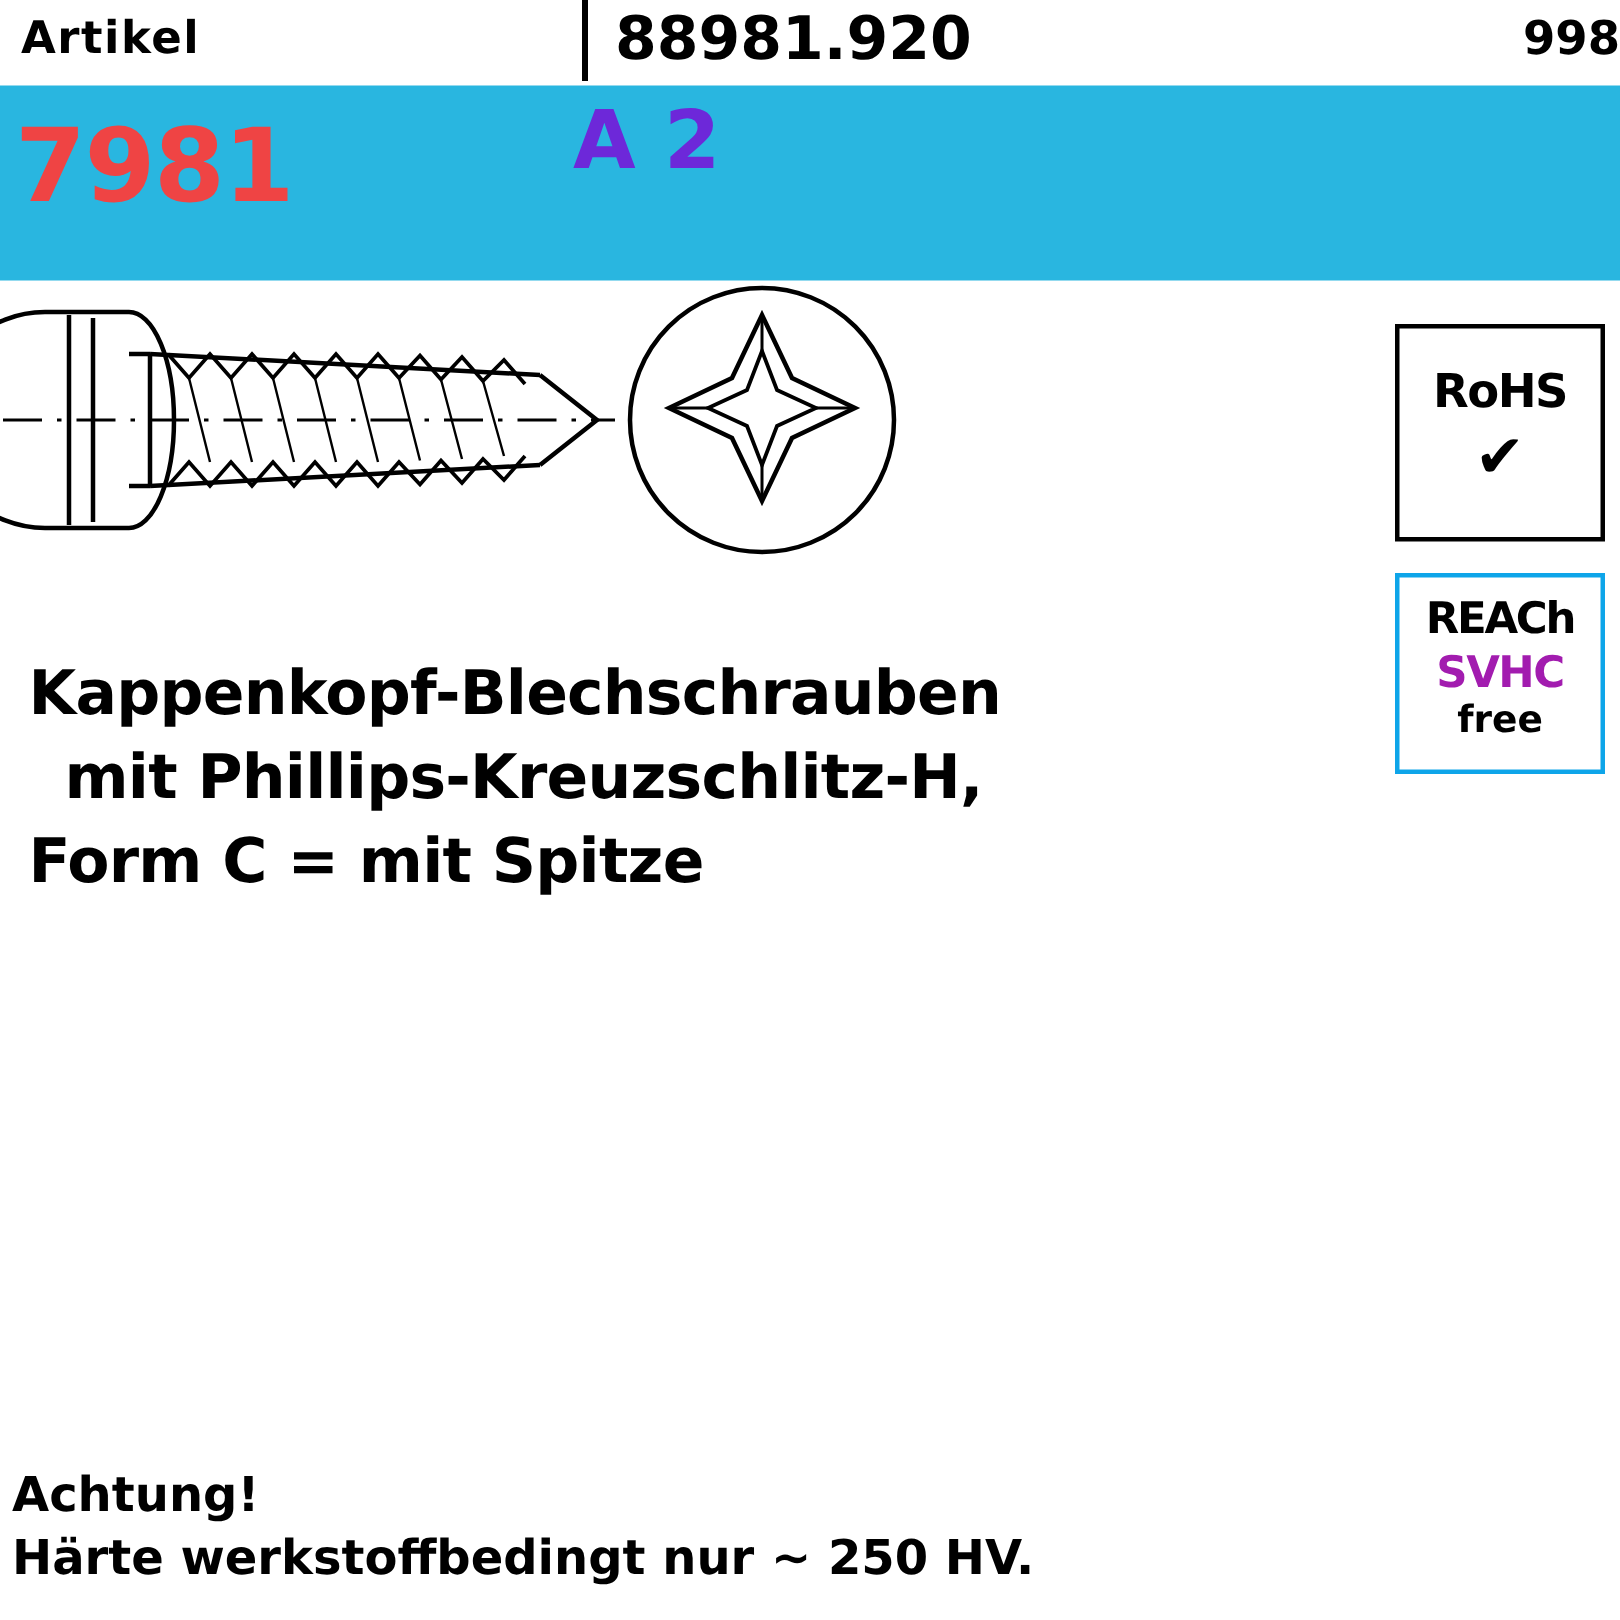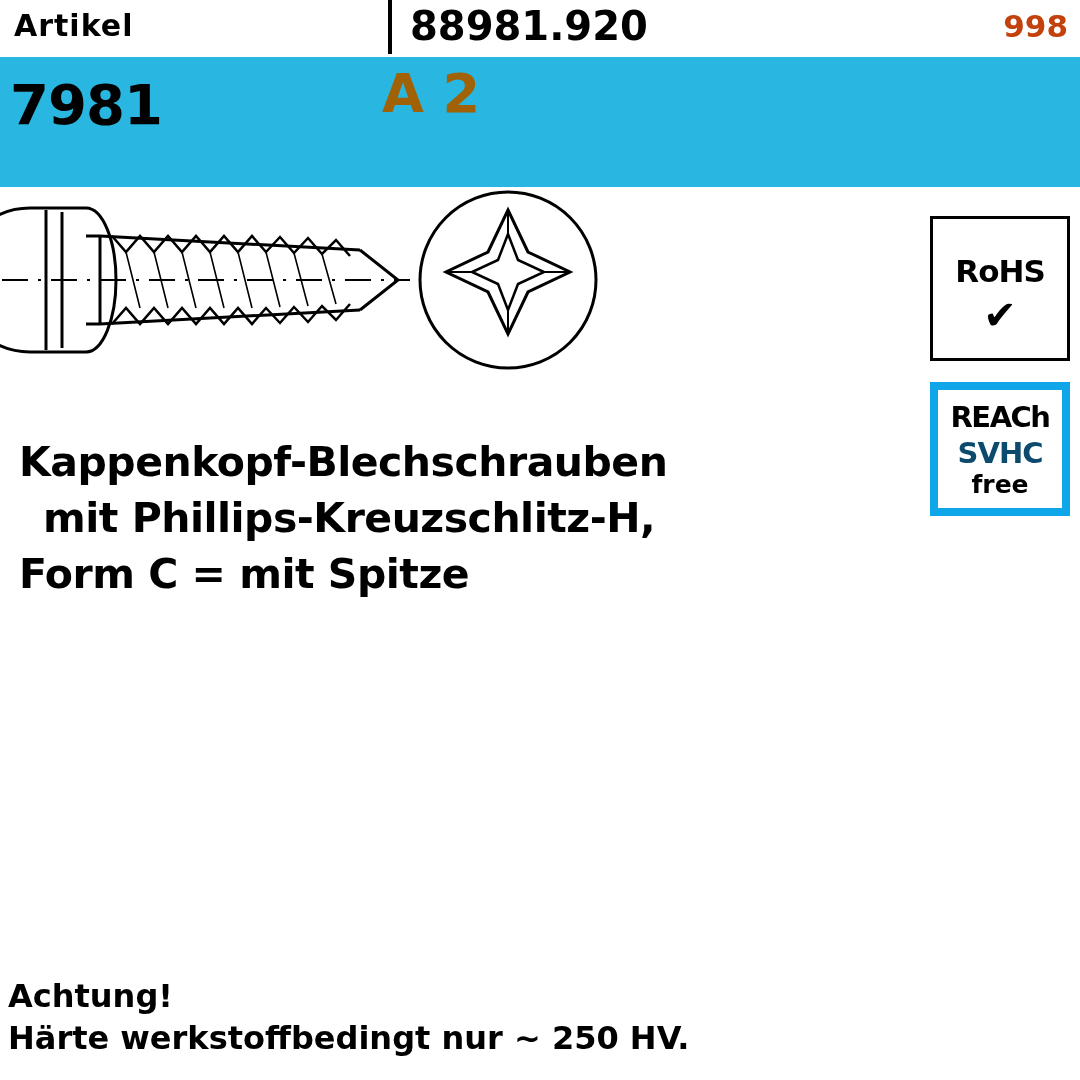--- a/index.html
+++ b/index.html
@@ -51,52 +51,52 @@
     position: absolute;
     left: 410px;
     top: 3px;
     font-size: 40px;
     font-weight: bold;
     letter-spacing: 0px;
     color: #000;
   }
   .header-qty {
     position: absolute;
-    right: 12px;
+    right: 0;
     top: 8px;
     font-size: 31px;
     font-weight: bold;
-    color: #c2410c;
+    color: #000000;
   }
 
   
   .cyan-band {
     position: absolute;
     left: 0;
     top: 57px;
     width: 1080px;
     height: 130px;
     background: #29b6e0;
   }
   .din-number {
     position: absolute;
     left: 10px;
     top: 72px;
-    font-size: 56px;
-    font-weight: bold;
-    color: #000000;
+    font-size: 68px;
+    font-weight: bold;
+    color: #ef4444;
     letter-spacing: -1px;
   }
   .material {
     position: absolute;
     left: 382px;
     top: 62px;
     font-size: 54px;
     font-weight: bold;
-    color: #a16207;
+    color: #6d28d9;
   }
   .artikel-right {
     position: absolute;
     right: 16px;
     top: 66px;
     font-size: 44px;
     font-weight: bold;
     color: #000;
   }
 
@@ -116,54 +116,54 @@
     top: 216px;
     width: 140px;
     height: 145px;
     border: 3px solid #000;
     box-sizing: border-box;
     text-align: center;
   }
   .rohs-text {
     font-size: 31px;
     font-weight: bold;
-    margin-top: 34px;
+    margin-top: 24px;
     letter-spacing: -1px;
     color: #000;
   }
   .rohs-check {
     font-size: 40px;
     font-weight: bold;
     line-height: 40px;
     margin-top: 6px;
     color: #000;
   }
   .reach-box {
     position: absolute;
     left: 930px;
     top: 382px;
     width: 140px;
     height: 134px;
-    border: 8px solid #0ea5e9;
+    border: 3px solid #0ea5e9;
     box-sizing: border-box;
     text-align: center;
   }
   .reach-text {
     font-size: 29px;
     font-weight: bold;
     margin-top: 10px;
     letter-spacing: -1.5px;
     color: #000;
   }
   .svhc-text {
     font-size: 29px;
     font-weight: bold;
     margin-top: 2px;
     letter-spacing: -1px;
-    color: #0c4a6e;
+    color: #a21caf;
   }
   .free-text {
     font-size: 25px;
     font-weight: bold;
     margin-top: 0px;
     color: #000;
   }
 
   
   .desc {

